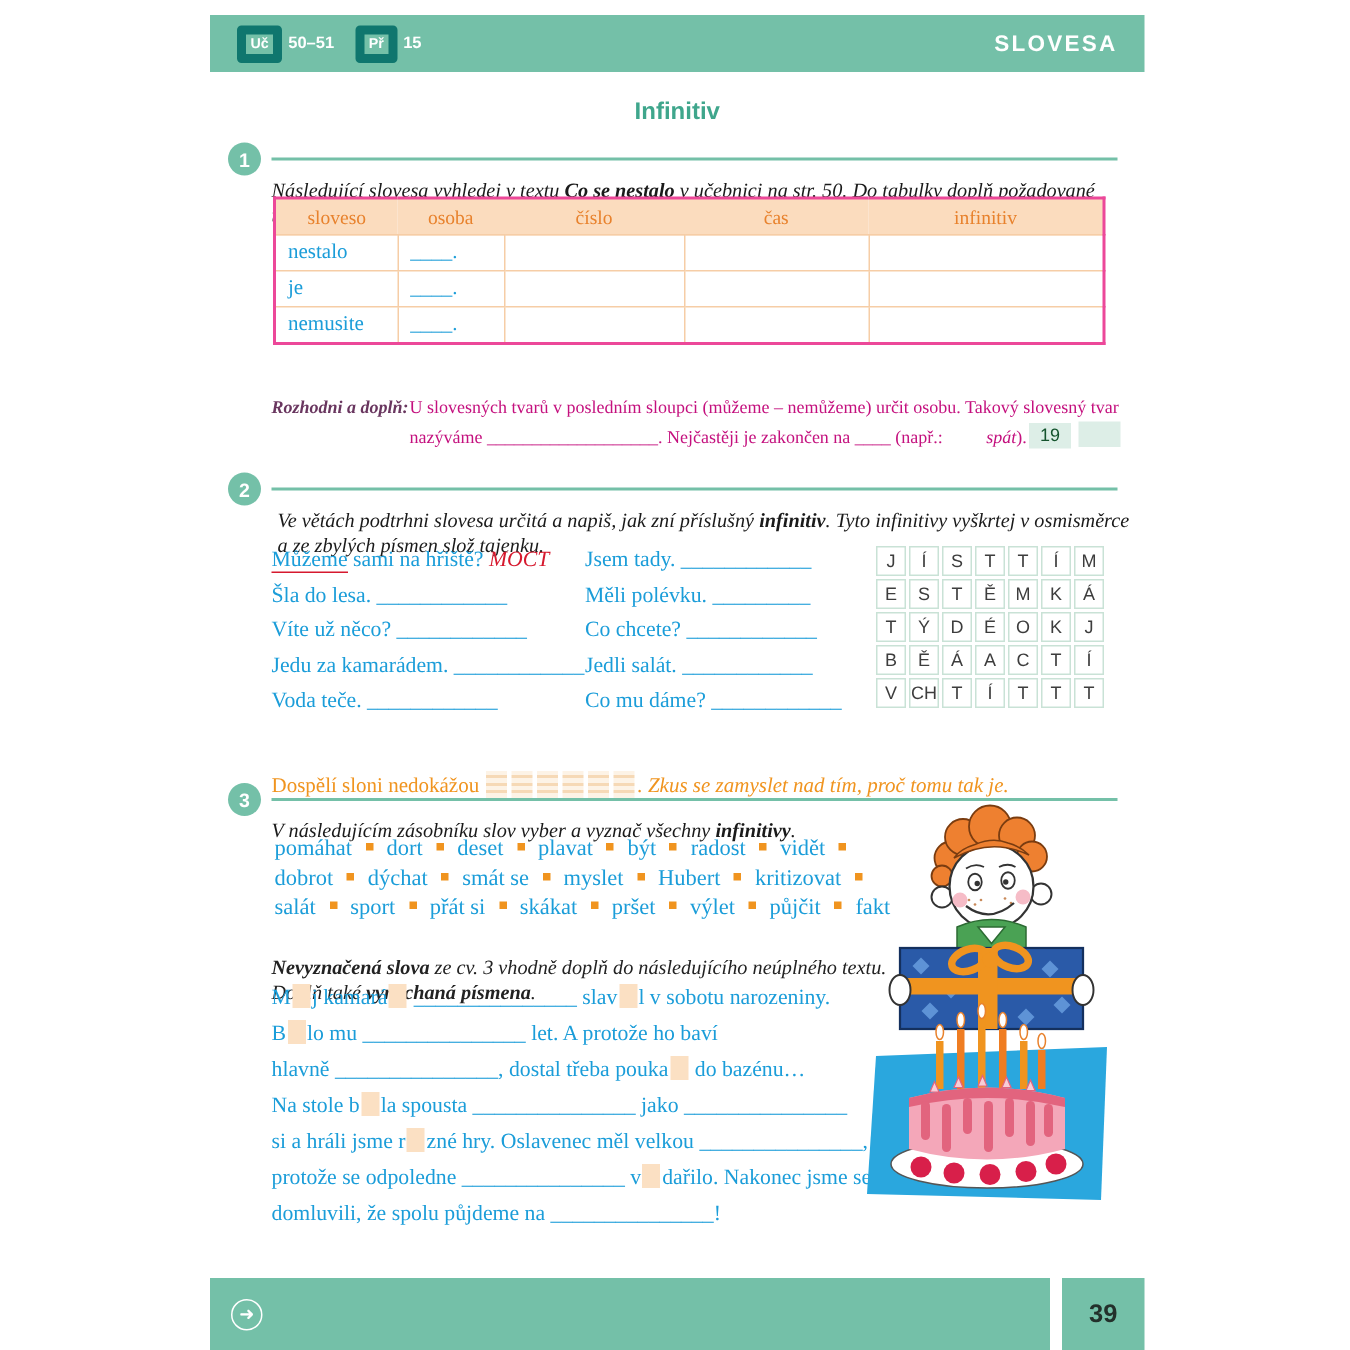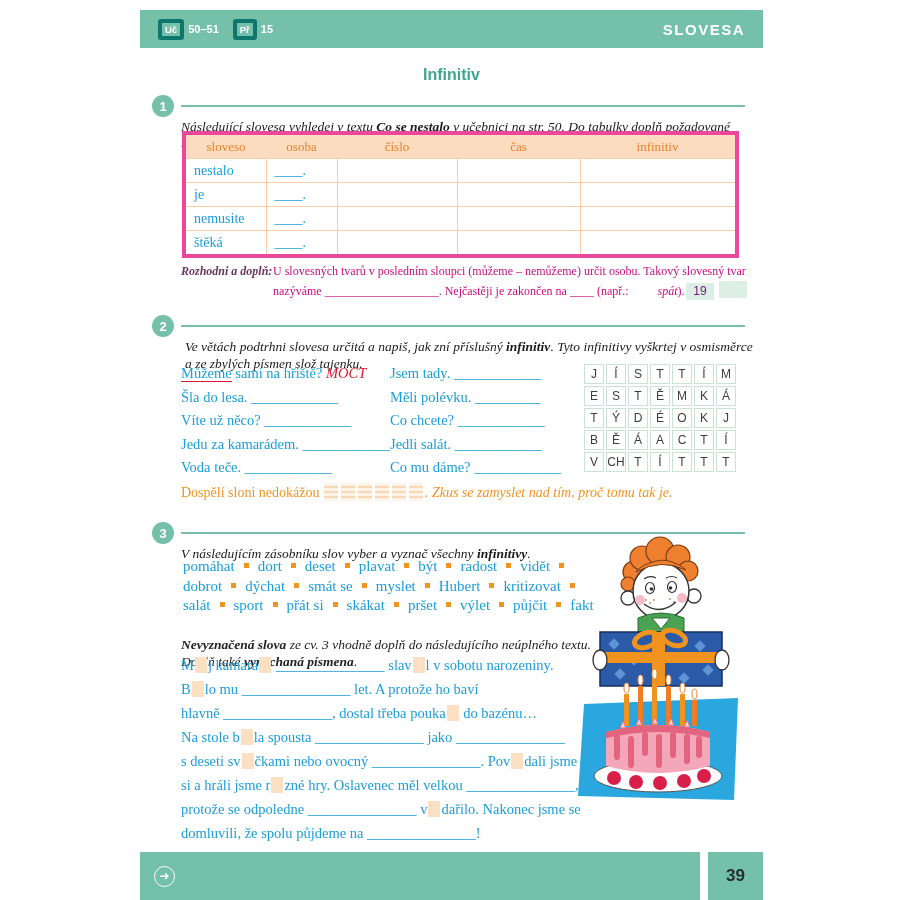--- a/index.html
+++ b/index.html
@@ -6,47 +6,47 @@
   body{width:900px;height:900px;background:#ffffff;position:relative;overflow:hidden;
        font-family:"Liberation Serif",serif;color:#222;}
   .abs{position:absolute;}
 
   
   .topbar{left:140px;top:10px;width:623px;height:38px;background:#74c0a8;
           display:flex;align-items:center;padding:0 18px;box-sizing:border-box;
           font-family:"Liberation Sans",sans-serif;color:#fff;}
   .refgrp{display:flex;align-items:center;gap:14px;}
   .ref{display:flex;align-items:center;gap:4px;font-size:11px;font-weight:bold;}
-  .refbox{border:4px solid #0f766e;border-radius:3px;padding:0 3px;font-size:9.5px;line-height:13px;}
+  .refbox{border:6px solid #0f766e;border-radius:3px;padding:0 3px;font-size:9.5px;line-height:13px;}
   .topbar-title{margin-left:auto;font-size:15px;font-weight:bold;letter-spacing:1.5px;}
 
   
   .page-title{left:140px;top:66px;width:623px;text-align:center;
               font-family:"Liberation Sans",sans-serif;font-weight:bold;font-size:16px;color:#3fa68c;}
   .ex-num{width:22px;height:22px;border-radius:50%;background:#74c0a8;color:#fff;
           font-family:"Liberation Sans",sans-serif;font-weight:bold;font-size:13px;
           display:flex;align-items:center;justify-content:center;}
   .ex-rule{height:2px;background:#74c0a8;}
 
   .instr{font-style:italic;font-size:13.5px;line-height:17px;color:#1a1a1a;}
   .instr b{font-style:italic;}
 
   
   table.verbs{border-collapse:collapse;width:553px;table-layout:fixed;}
   table.verbs thead th{background:#fbdcbe;color:#e8822d;font-weight:normal;font-size:13px;
                        height:21px;border:none;}
   table.verbs td{border:1px solid #f6cda6;height:23px;font-size:14px;color:#1b9dd9;
                  padding:0 0 0 8px;vertical-align:middle;}
-  table.verbs{border:4px solid #ec4899;}
+  table.verbs{border:2px solid #ec4899;}
   .decide{padding-left:92px;width:473px;font-size:12px;line-height:20px;position:relative;}
   .decide-label{position:absolute;left:0;top:0;font-style:italic;font-weight:bold;color:#69365f;}
   .decide-text{color:#c4107e;}
   .decide-ex{color:#c4107e;font-style:italic;margin-left:26px;}
 
-  .num-badge{background:#ddeee7;color:#701a75;font-family:"Liberation Sans",sans-serif;
+  .num-badge{background:#ddeee7;color:#14532d;font-family:"Liberation Sans",sans-serif;
              font-size:12px;line-height:17px;width:28px;text-align:center;display:inline-block;}
   .empty-badge{background:#ddeee7;width:28px;height:17px;display:inline-block;margin-left:5px;vertical-align:top;}
 
   
   .sentence{color:#1b9dd9;font-size:14.5px;line-height:23.5px;white-space:nowrap;}
   .ru{border-bottom:1.5px solid #d6192e;}
   .ri{color:#d6192e;font-style:italic;}
   .wsgrid{display:grid;grid-template-columns:repeat(7,20px);grid-auto-rows:20px;gap:2px;}
   .gcell{border:1px solid #c9e2d6;background:#fff;display:flex;align-items:center;justify-content:center;
          font-family:"Liberation Sans",sans-serif;font-size:12px;color:#3d3d3d;}
@@ -128,27 +128,20 @@
         <td></td>
         <td></td>
       </tr>
       <tr>
         <td>nemusite</td>
         <td>____.</td>
         <td></td>
         <td></td>
         <td></td>
       </tr>
-      <tr>
-        <td>štěká</td>
-        <td>____.</td>
-        <td></td>
-        <td></td>
-        <td></td>
-      </tr>
     </tbody>
 </table>
 
 <div class="abs decide" style="left:181px;top:261px;">
   <span class="decide-label">Rozhodni a doplň:</span>
   <span class="decide-text"><span>U slovesných tvarů v posledním sloupci (můžeme – nemůžeme) určit osobu. Takový slovesný tvar nazýváme ___________________. Nejčastěji je zakončen na ____ (např.: </span><span class="decide-ex">spát</span><span>).</span></span>
 </div>
 <div class="abs" style="left:686px;top:281px;">
   <span class="num-badge">19</span><span class="empty-badge"></span>
 </div>
@@ -202,42 +195,41 @@
     <div class="gcell">Í</div>
     <div class="gcell">V</div>
     <div class="gcell">CH</div>
     <div class="gcell">T</div>
     <div class="gcell">Í</div>
     <div class="gcell">T</div>
     <div class="gcell">T</div>
     <div class="gcell">T</div>
   </div>
 
-<div class="abs eleph" style="left:181px;top:483px;">
+<div class="abs eleph" style="left:181px;top:514px;">
   <span>Dospělí sloni nedokážou </span><span><span class="hatch"></span><span class="hatch"></span><span class="hatch"></span><span class="hatch"></span><span class="hatch"></span><span class="hatch"></span></span><span class="tail">. Zkus se zamyslet nad tím, proč tomu tak je.</span>
 </div>
 
 <div class="abs ex-num" style="left:152px;top:522px;">3</div>
 <div class="abs ex-rule" style="left:181px;top:532px;width:564px;"></div>
 <p class="abs instr" style="left:181px;top:531px;width:560px;"><span>V následujícím zásobníku slov vyber a vyznač všechny </span><b>infinitivy</b><span>.</span></p>
 
 <div class="abs" style="left:183px;top:557px;">
     <div class="wb-line"><span class="wb-word">pomáhat</span><span class="wb-sq"></span><span class="wb-word">dort</span><span class="wb-sq"></span><span class="wb-word">deset</span><span class="wb-sq"></span><span class="wb-word">plavat</span><span class="wb-sq"></span><span class="wb-word">být</span><span class="wb-sq"></span><span class="wb-word">radost</span><span class="wb-sq"></span><span class="wb-word">vidět</span><span class="wb-sq"></span></div>
     <div class="wb-line"><span class="wb-word">dobrot</span><span class="wb-sq"></span><span class="wb-word">dýchat</span><span class="wb-sq"></span><span class="wb-word">smát se</span><span class="wb-sq"></span><span class="wb-word">myslet</span><span class="wb-sq"></span><span class="wb-word">Hubert</span><span class="wb-sq"></span><span class="wb-word">kritizovat</span><span class="wb-sq"></span></div>
     <div class="wb-line"><span class="wb-word">salát</span><span class="wb-sq"></span><span class="wb-word">sport</span><span class="wb-sq"></span><span class="wb-word">přát si</span><span class="wb-sq"></span><span class="wb-word">skákat</span><span class="wb-sq"></span><span class="wb-word">pršet</span><span class="wb-sq"></span><span class="wb-word">výlet</span><span class="wb-sq"></span><span class="wb-word">půjčit</span><span class="wb-sq"></span><span class="wb-word">fakt</span></div>
   </div>
 
 <p class="abs note" style="left:181px;top:622px;width:428px;"><b>Nevyznačená slova</b><span> ze cv. 3 vhodně doplň do následujícího neúplného textu. Doplň také </span><b>vynechaná písmena</b><span>.</span></p>
 
 <div class="abs" style="left:181px;top:653px;">
     <div class="fill-line">M<span class="lbox"></span>j kamará<span class="lbox"></span> _______________ slav<span class="lbox"></span>l v sobotu narozeniny.</div>
     <div class="fill-line">B<span class="lbox"></span>lo mu _______________ let. A protože ho baví</div>
     <div class="fill-line">hlavně _______________, dostal třeba pouka<span class="lbox"></span> do bazénu…</div>
     <div class="fill-line">Na stole b<span class="lbox"></span>la spousta _______________ jako _______________</div>
-    <div class="fill-line">s deseti sv<span class="lbox"></span>čkami nebo ovocný _______________. Pov<span class="lbox"></span>dali jsme</div>
     <div class="fill-line">si a hráli jsme r<span class="lbox"></span>zné hry. Oslavenec měl velkou _______________,</div>
     <div class="fill-line">protože se odpoledne _______________ v<span class="lbox"></span>dařilo. Nakonec jsme se</div>
     <div class="fill-line">domluvili, že spolu půjdeme na _______________!</div>
   </div>
 
 <div class="abs" style="left:686px;top:853px;">
   <span class="num-badge">31</span><span class="empty-badge"></span>
 </div>
 
 <svg class="abs" style="left:576px;top:536px;" width="170" height="272" viewBox="0 0 170 272">

